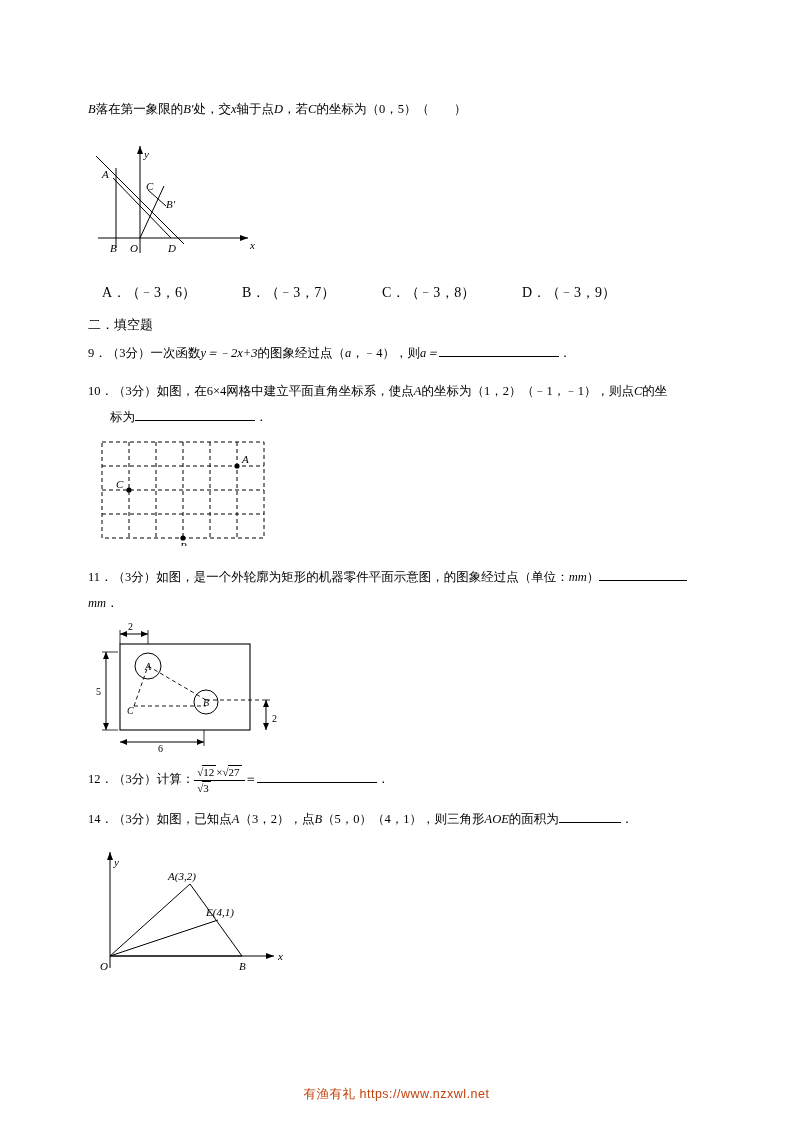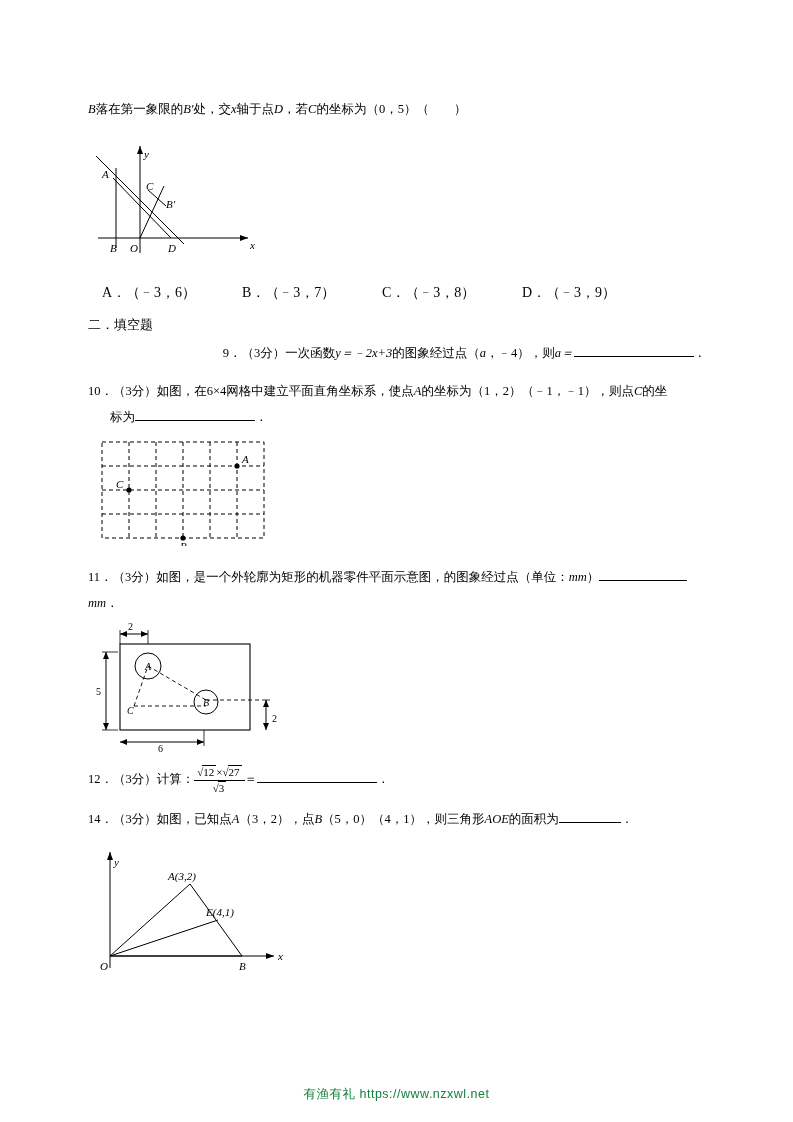--- a/index.html
+++ b/index.html
@@ -70,29 +70,28 @@
   }
   .fig {
     margin: 6px 0 2px 0;
   }
   .footer {
     position: absolute;
     left: 0;
     top: 1086px;
     width: 793px;
     text-align: center;
-    color: #15803d;
+    color: #c2410c;
     font-size: 12.5px;
     letter-spacing: 0.5px;
     font-family: "Liberation Sans", sans-serif;
   }
   .frac {
     display: inline-block;
     vertical-align: middle;
-    text-align: center;
     font-size: 11px;
     line-height: 1.15;
   }
   .frac .num {
     border-bottom: 1px solid #000;
     padding: 0 3px 1px 3px;
     display: block;
   }
   .frac .den {
     display: block;
@@ -149,21 +148,21 @@
 
     <div class="choices">
       <div>A．（﹣3，6）</div>
       <div>B．（﹣3，7）</div>
       <div>C．（﹣3，8）</div>
       <div>D．（﹣3，9）</div>
     </div>
 
     <div class="sec-title">二．填空题</div>
 
-    <div class="q-text" style="margin-top:6px;text-align:right;">
+    <div class="q-text" style="margin-top:6px;">
       <span>9</span>．<span>（3分）</span><span>一次函数</span><span class="ital">y＝﹣2x+3</span><span>的图象经过点（</span><span class="ital">a</span><span>，﹣4），则</span><span class="ital">a＝</span><span class="blank"></span><span>．</span>
     </div>
 
     <div class="q-text" style="margin-top:12px;">
       <span>10</span>．<span>（3分）</span><span>如图，在6×4网格中建立平面直角坐标系，使点</span><span class="ital">A</span><span>的坐标为（1，2）（﹣1，﹣1），则点</span><span class="ital">C</span><span>的坐</span>
     </div>
     <div class="q-text" style="margin-left:22px;">
       <span>标为</span><span class="blank"></span><span>．</span>
     </div>
 

